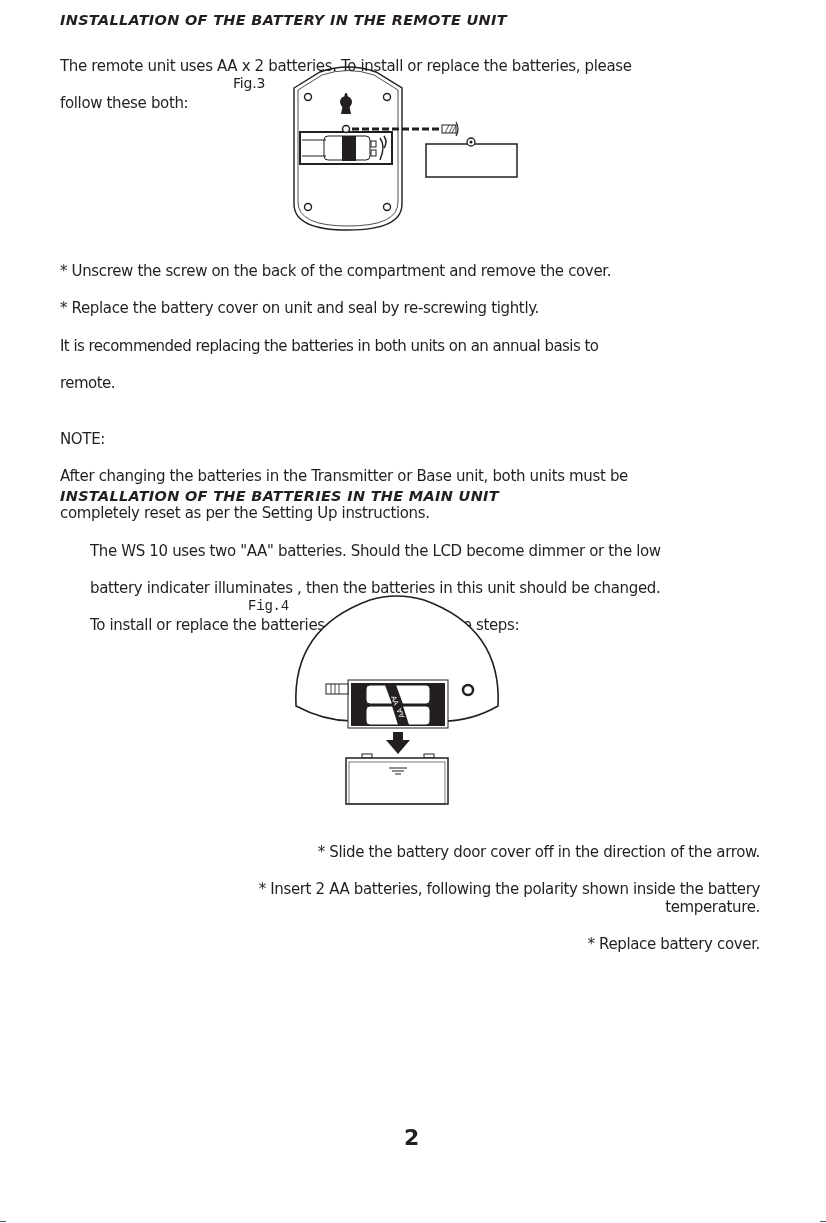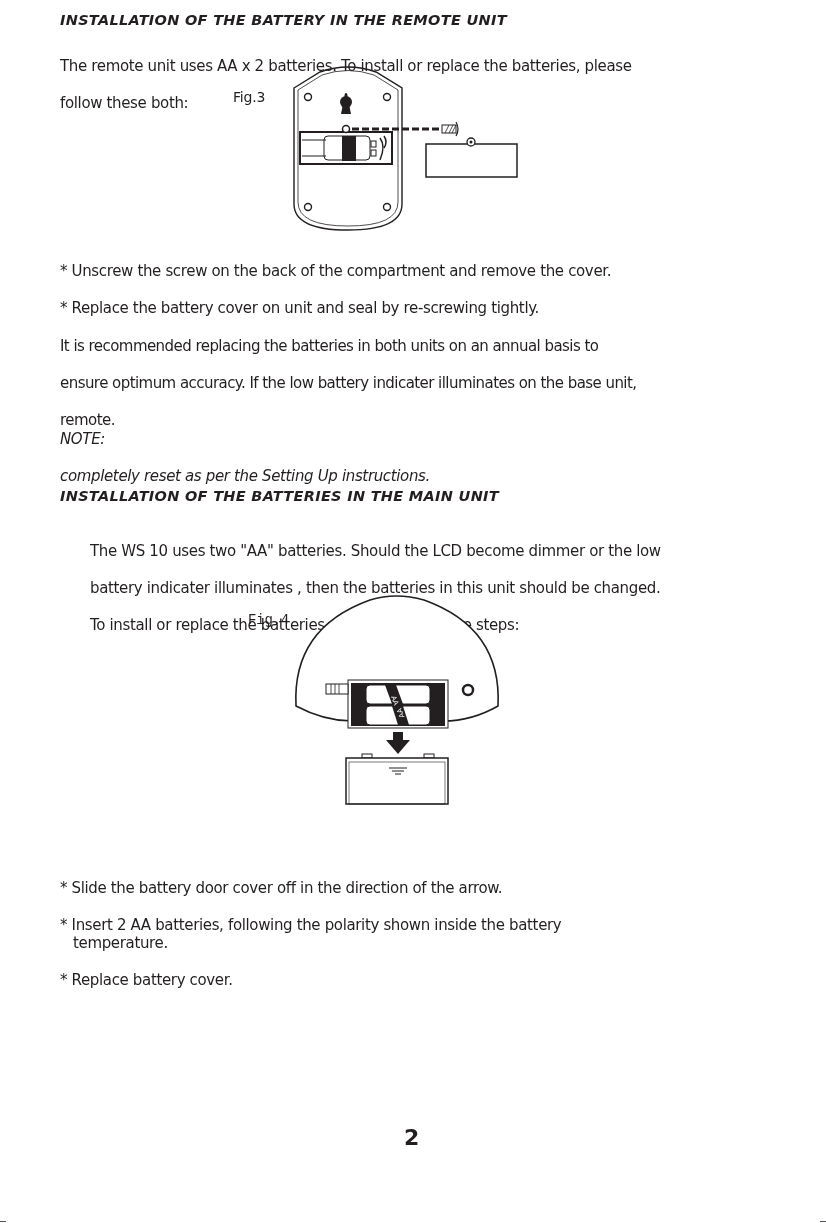--- a/index.html
+++ b/index.html
@@ -14,21 +14,21 @@
     }
     .para {
       position: absolute; left: 60px; width: 700px;
       font-size: 15px; line-height: 18.5px; letter-spacing: -0.35px;
       color: #231f20; white-space: pre-line;
     }
     .para.cond { letter-spacing: -0.55px; }
     .bullet { display: block; }
     .bullet .cont { display: block; padding-left: 13px; }
     .figlabel {
-      position: absolute; font-size: 14px; color: #231f20; letter-spacing: -0.2px; margin-top: 14px;
+      position: absolute; font-size: 14px; color: #231f20; letter-spacing: -0.2px;
     }
     .fig { position: absolute; }
     .pagenum {
       position: absolute; left: 404px; top: 1125px;
       font-family: "DejaVu Sans", sans-serif; font-weight: bold; font-size: 22px; color: #231f20;
     }
     .cropmark { position: absolute; top: 1221px; width: 6px; height: 1px; background: #555; }
   </style>
 </head>
 <body>
@@ -90,26 +90,26 @@
   </g>
 </svg>
 
 <div class="para" style="top:243px;">
   <span class="bullet">* Unscrew the screw on the back of the compartment and remove the cover.</span>
   <span class="bullet">* Replace the battery cover on unit and seal by re-screwing tightly.</span>
 </div>
 
 <div class="para cond" style="top:318px;">
   <span class="bullet">It is recommended replacing the batteries in both units on an annual basis to</span>
-  <span class="bullet">ensure optimum accuracy.  If the low battery indicater illuminates on the base unit,</span>
   <span class="bullet">remote.</span>
 </div>
 
-<div class="para" style="top:411px;font-style:italic;">
+<div class="para" style="top:411px;">
   <span class="bullet">NOTE:</span>
+  <span class="bullet">After changing the batteries in the Transmitter or Base unit, both units must be</span>
   <span class="bullet">completely reset as per the Setting Up instructions.</span>
 </div>
 
 <div class="heading" style="top:488px;">INSTALLATION OF THE BATTERIES IN THE MAIN UNIT</div>
 
 <div class="para" style="top:523px;margin-left:30px;">
   <span class="bullet">The WS 10 uses two "AA" batteries.  Should the LCD become dimmer or the low</span>
   <span class="bullet">battery indicater illuminates , then the batteries in this unit should be changed.</span>
   <span class="bullet">To install or replace the batteries, please follow these steps:</span>
 </div>
@@ -149,21 +149,21 @@
     <rect x="72" y="166" width="10" height="4" fill="#fff" stroke="#231f20" stroke-width="1"></rect>
     <rect x="134" y="166" width="10" height="4" fill="#fff" stroke="#231f20" stroke-width="1"></rect>
     <rect x="56" y="170" width="102" height="46" fill="#fff" stroke="#231f20" stroke-width="1.5"></rect>
     <rect x="59" y="174" width="96" height="42" fill="none" stroke="#231f20" stroke-width="0.6"></rect>
     <line x1="99" y1="180" x2="117" y2="180" stroke="#231f20" stroke-width="1"></line>
     <line x1="102" y1="183" x2="114" y2="183" stroke="#231f20" stroke-width="1"></line>
     <line x1="105" y1="186" x2="111" y2="186" stroke="#231f20" stroke-width="1"></line>
   </g>
 </svg>
 
-<div class="para" style="top:860px;">
+<div class="para" style="top:824px;text-align:right;">
   <span class="bullet"><span>* Slide the battery door cover off in the direction of the arrow.</span></span>
   <span class="bullet"><span>* Insert 2 AA batteries, following the polarity shown inside the battery</span><span class="cont">temperature.</span></span>
   <span class="bullet"><span>* Replace battery cover.</span></span>
 </div>
 
 <div class="pagenum">2</div>
 
 <div class="cropmark" style="left:0px;"></div>
 <div class="cropmark" style="left:820px;"></div>
 

